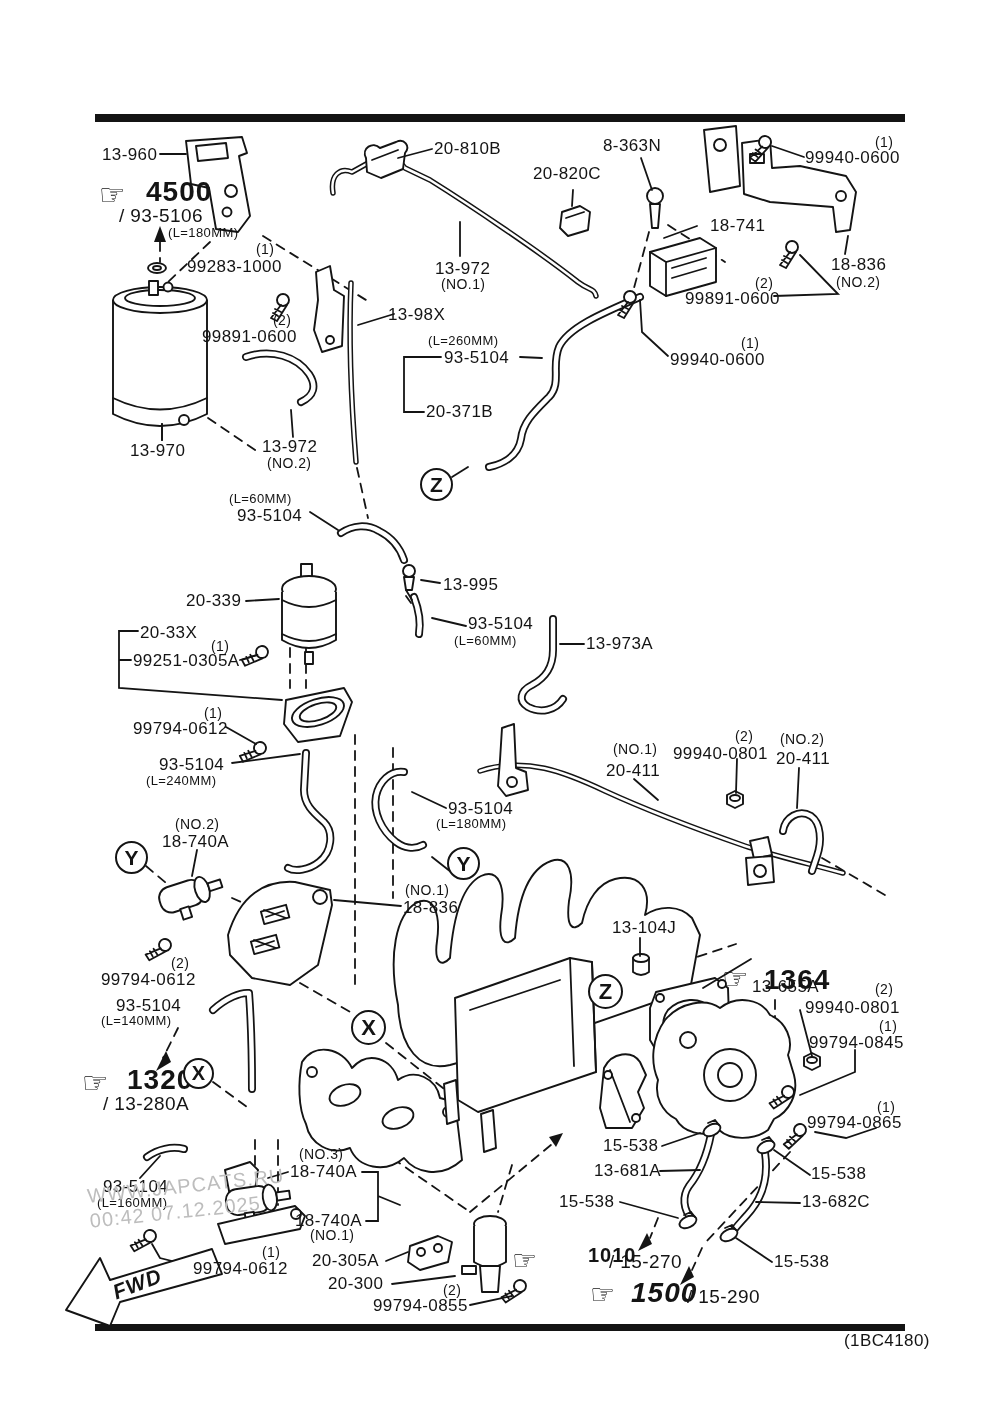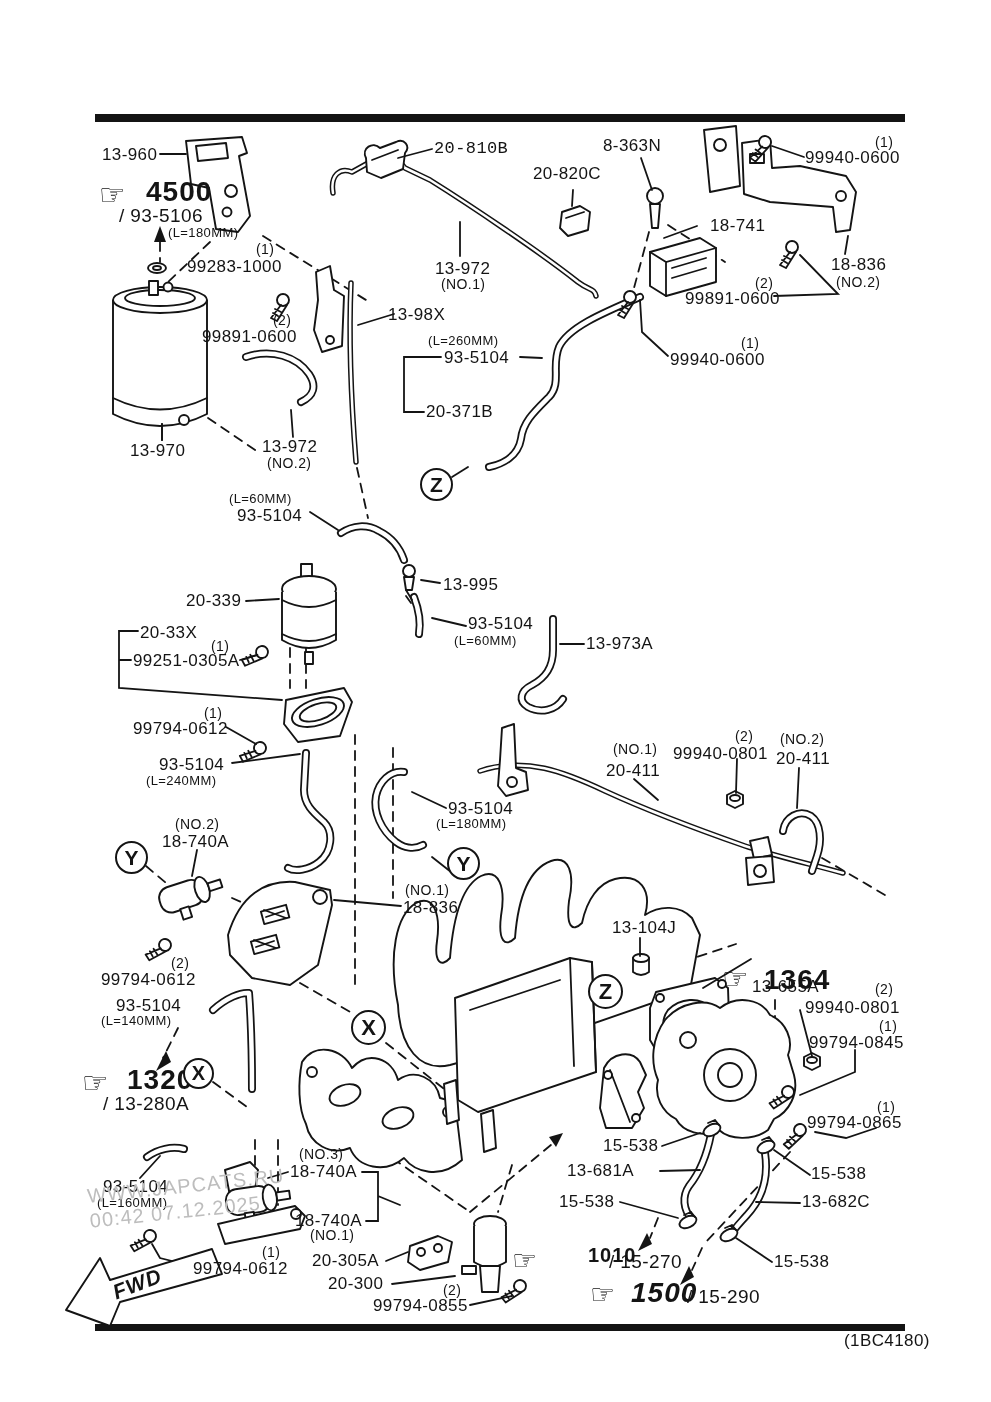--- a/index.html
+++ b/index.html
@@ -316,21 +316,21 @@
       <div class="lbl" style="left: 202px; top: 328px; font-size: 17px;">99891-0600</div>
       <div class="lbl" style="left: 130px; top: 442px; font-size: 17px;">13-970</div>
       <div class="lbl" style="left: 262px; top: 438px; font-size: 17px;">13-972</div>
       <div class="lbl" style="left: 267px; top: 456px; font-size: 14px;">(NO.2)</div>
       <div class="lbl" style="left: 388px; top: 306px; font-size: 17px;">13-98X</div>
       <div class="lbl" style="left: 428px; top: 334px; font-size: 13px;">(L=260MM)</div>
       <div class="lbl" style="left: 444px; top: 349px; font-size: 17px;">93-5104</div>
       <div class="lbl" style="left: 426px; top: 403px; font-size: 17px;">20-371B</div>
       <div class="lbl" style="left: 229px; top: 492px; font-size: 13px;">(L=60MM)</div>
       <div class="lbl" style="left: 237px; top: 507px; font-size: 17px;">93-5104</div>
-      <div class="lbl" style="left: 434px; top: 140px; font-size: 17px; font-family: Liberation Mono, monospace;">20-810B</div>
+      <div class="lbl" style="left: 434px; top: 140px; font-size: 17px;">20-810B</div>
       <div class="lbl" style="left: 435px; top: 260px; font-size: 17px;">13-972</div>
       <div class="lbl" style="left: 441px; top: 277px; font-size: 14px;">(NO.1)</div>
       <div class="lbl" style="left: 603px; top: 137px; font-size: 17px;">8-363N</div>
       <div class="lbl" style="left: 533px; top: 165px; font-size: 17px;">20-820C</div>
       <div class="lbl" style="left: 699px; top: 217px; font-size: 17px; margin-left: 11px;">18-741</div>
       <div class="lbl" style="left: 875px; top: 135px; font-size: 14px;">(1)</div>
       <div class="lbl" style="left: 805px; top: 149px; font-size: 17px;">99940-0600</div>
       <div class="lbl" style="left: 831px; top: 256px; font-size: 17px;">18-836</div>
       <div class="lbl" style="left: 836px; top: 275px; font-size: 14px;">(NO.2)</div>
       <div class="lbl" style="left: 755px; top: 276px; font-size: 14px;">(2)</div>
@@ -382,21 +382,21 @@
       <div class="lbl" style="left: 612px; top: 919px; font-size: 17px;">13-104J</div>
       <div class="lbl" style="left: 752px; top: 946px; font-size: 17px; margin-top: 32px;">13-655A</div>
       <div class="lbl big" style="left: 764px; top: 966px; font-size: 28px;">1364</div>
       <div class="lbl" style="left: 875px; top: 982px; font-size: 14px;">(2)</div>
       <div class="lbl" style="left: 805px; top: 999px; font-size: 17px;">99940-0801</div>
       <div class="lbl" style="left: 879px; top: 1019px; font-size: 14px;">(1)</div>
       <div class="lbl" style="left: 809px; top: 1034px; font-size: 17px;">99794-0845</div>
       <div class="lbl" style="left: 877px; top: 1100px; font-size: 14px;">(1)</div>
       <div class="lbl" style="left: 807px; top: 1114px; font-size: 17px;">99794-0865</div>
       <div class="lbl" style="left: 603px; top: 1137px; font-size: 17px;">15-538</div>
-      <div class="lbl" style="left: 567px; top: 1162px; font-size: 17px;">13-681A</div>
+      <div class="lbl" style="left: 594px; top: 1162px; font-size: 17px;">13-681A</div>
       <div class="lbl" style="left: 559px; top: 1193px; font-size: 17px;">15-538</div>
       <div class="lbl" style="left: 811px; top: 1165px; font-size: 17px;">15-538</div>
       <div class="lbl" style="left: 802px; top: 1193px; font-size: 17px;">13-682C</div>
       <div class="lbl big" style="left: 552px; top: 1245px; font-size: 20px; margin-left: 36px;">1010</div>
       <div class="lbl" style="left: 609px; top: 1252px; font-size: 19px;">/ 15-270</div>
       <div class="lbl" style="left: 774px; top: 1253px; font-size: 17px;">15-538</div>
       <div class="lbl big" style="left: 631px; top: 1279px; font-size: 28px; font-style: italic;">1500</div>
       <div class="lbl" style="left: 687px; top: 1287px; font-size: 19px;">/ 15-290</div>
       <div class="lbl" style="left: 804px; top: 1332px; font-size: 17px; margin-left: 40px;">(1BC4180)</div>
       <div class="circ" style="left: 420px; top: 468px; width: 29px; height: 29px; font-size: 21px;">Z</div>

